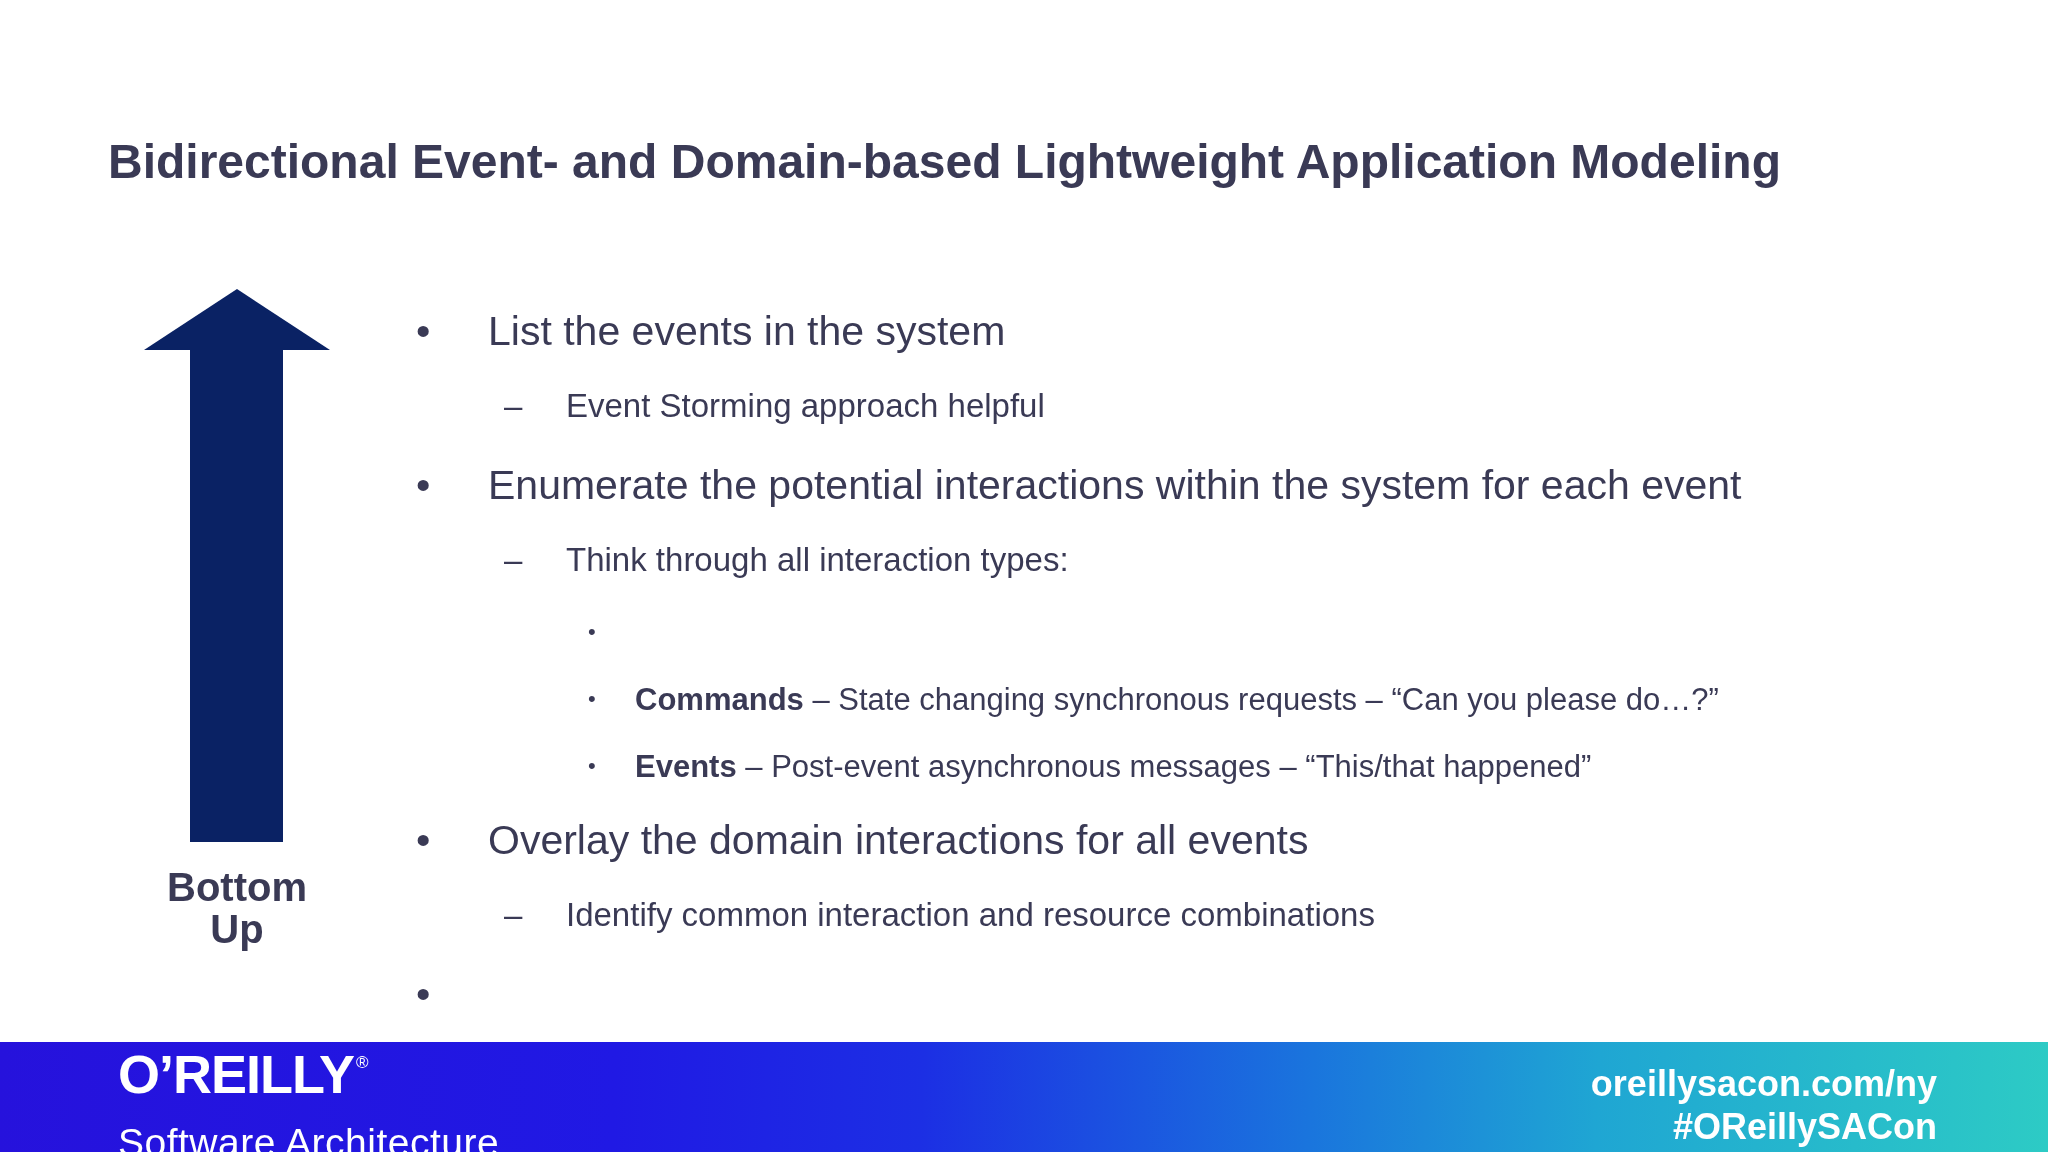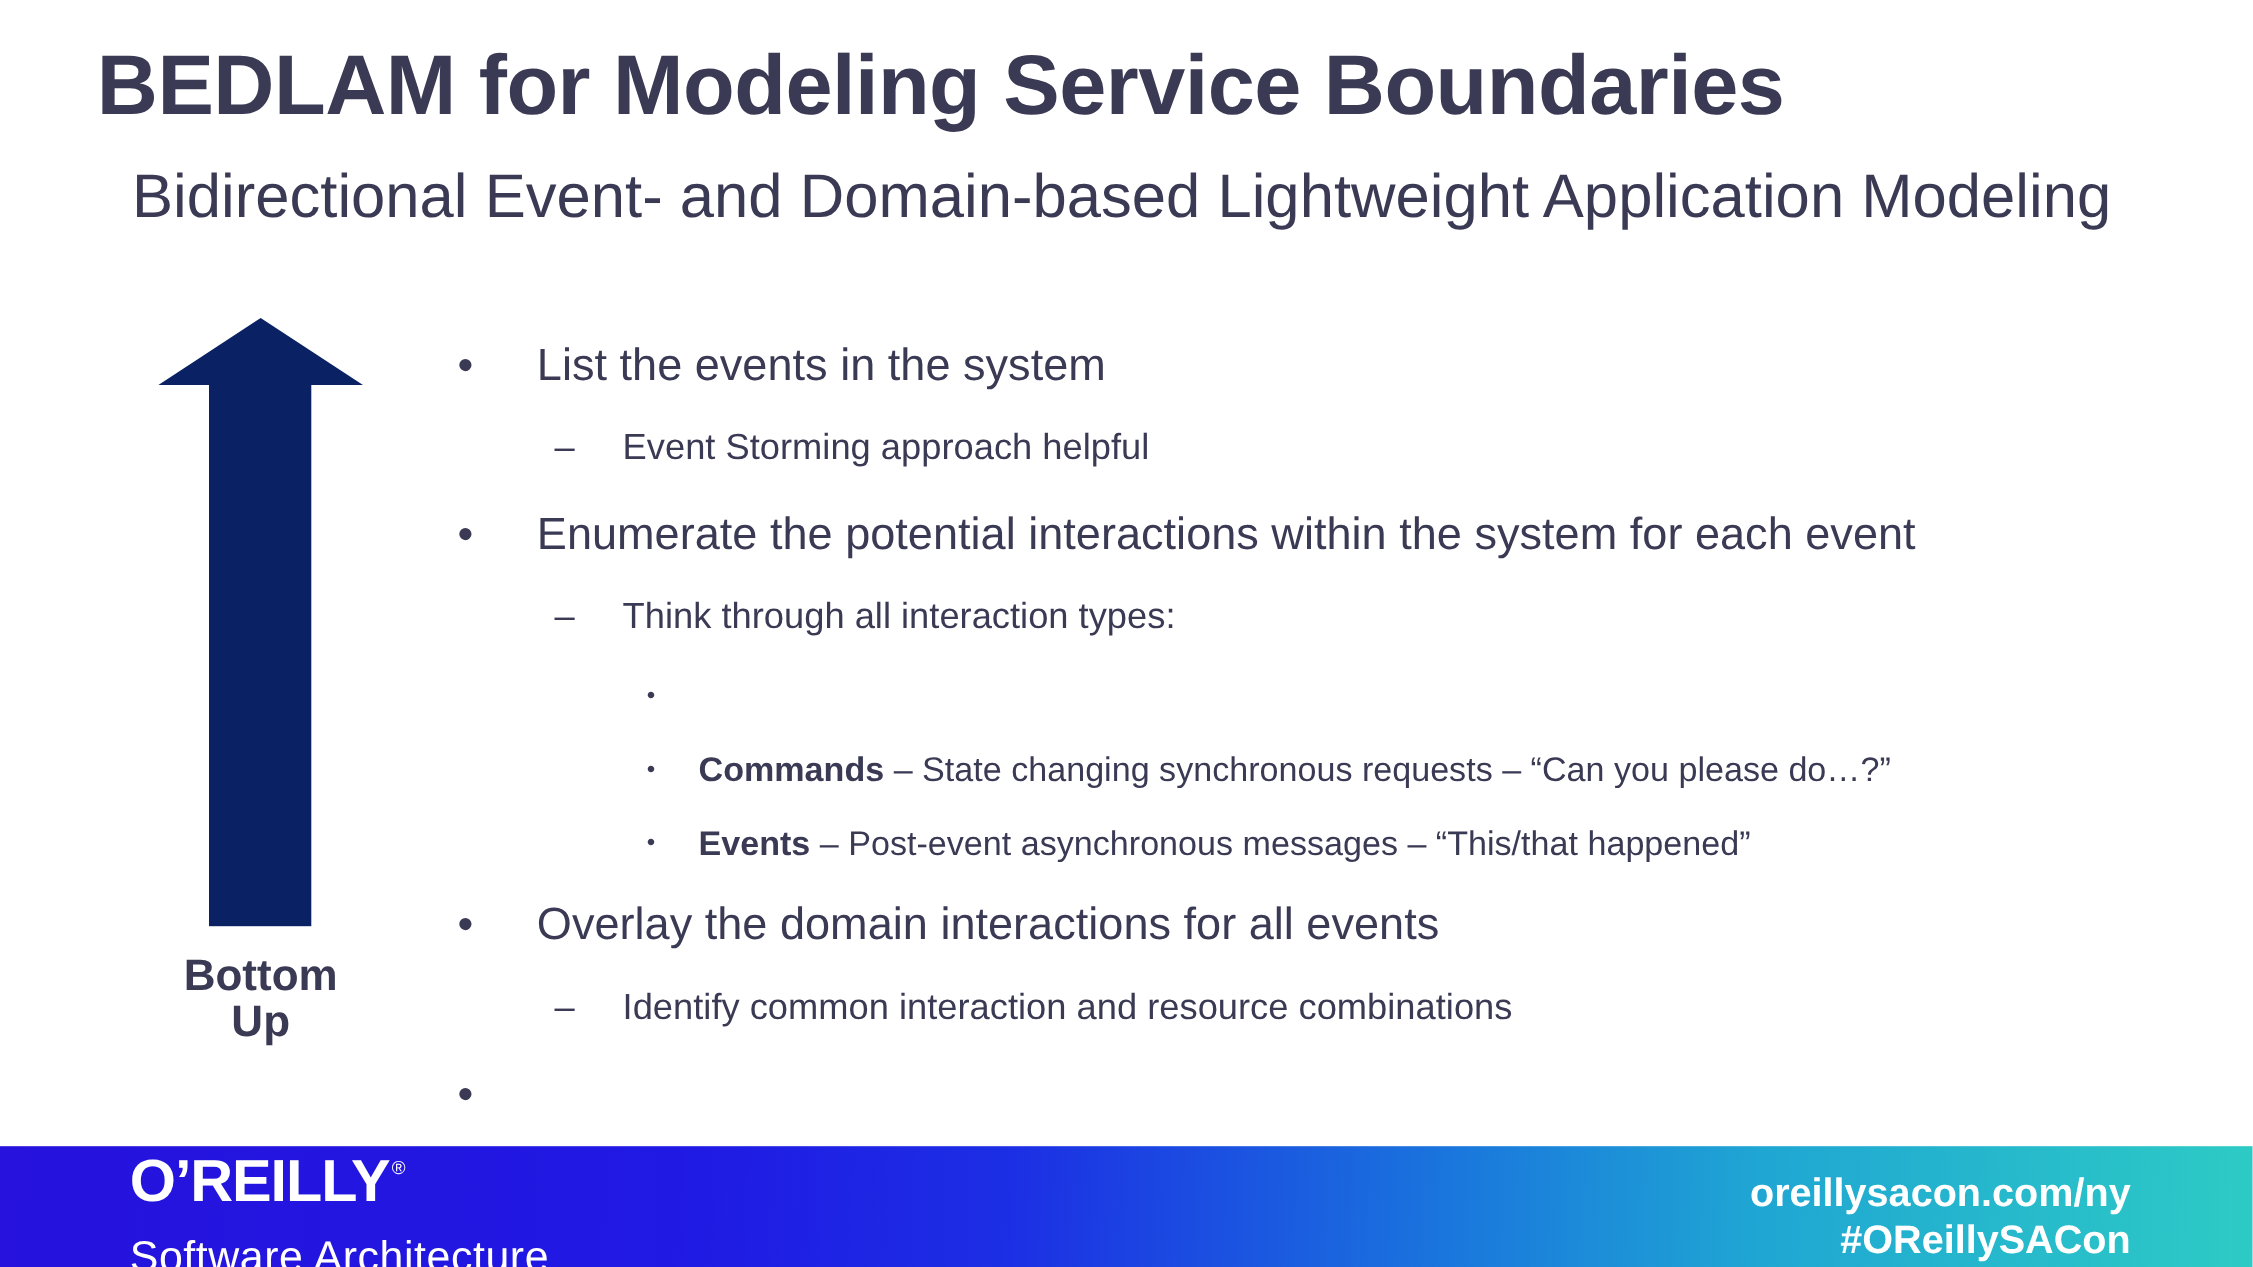--- a/index.html
+++ b/index.html
@@ -15,22 +15,22 @@
     background:#ffffff;
     overflow:hidden;
   }
   
   .title{
     position:absolute;left:88px;top:40px;margin:0;
     font-size:77px;font-weight:700;letter-spacing:-0.5px;
     color:var(--text-color);line-height:1;white-space:nowrap;
   }
   .subtitle{
-    position:absolute;left:108px;top:138px;margin:12px;
-    font-size:56px;font-weight:400;
+    position:absolute;left:108px;top:138px;margin:0;
+    font-size:48px;font-weight:700;
     color:var(--text-color);line-height:1;white-space:nowrap;
   }
   
   .arrow-head{
     position:absolute;left:144px;top:289px;width:0;height:0;
     border-left:93px solid transparent;
     border-right:93px solid transparent;
     border-bottom:61px solid var(--arrow-color);
   }
   .arrow-shaft{
@@ -69,21 +69,20 @@
   .footer-right{
     position:absolute;right:111px;top:20px;text-align:right;
     color:var(--footer-text);font-size:36px;font-weight:700;line-height:1.2;
   }
 </style>
 </head>
 <body>
 
 <div class="slide">
 
-  <h1 class="title">BEDLAM for Modeling Service Boundaries</h1>
   <h2 class="subtitle">Bidirectional Event- and Domain-based Lightweight Application Modeling</h2>
 
   <div>
     <div class="arrow-head"></div>
     <div class="arrow-shaft"></div>
     <div class="arrow-label">
       <div>Bottom</div>
       <div>Up</div>
     </div>
   </div>

